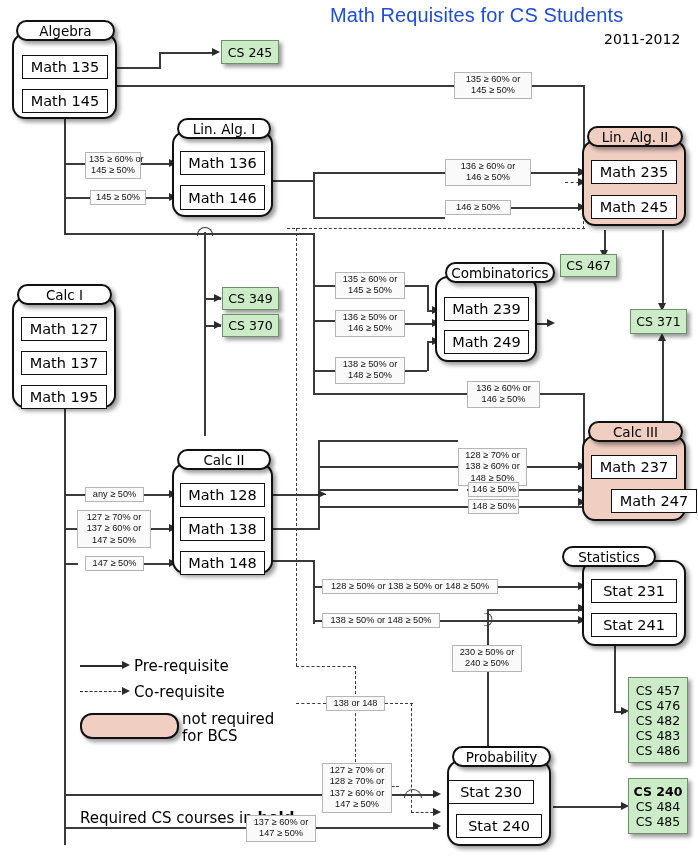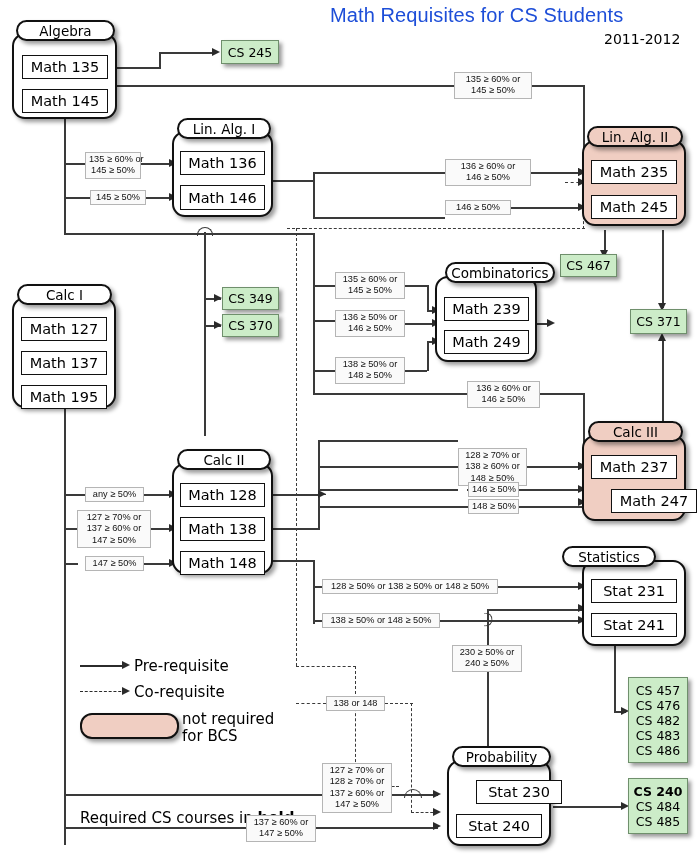--- a/index.html
+++ b/index.html
@@ -261,21 +261,21 @@
   <div class="node" style="left:180px;top:517px;width:85px;height:24px;">Math 138</div>
   <div class="node" style="left:180px;top:551px;width:85px;height:24px;">Math 148</div>
 
   <div class="grouphdr" style="left:562px;top:546px;width:94px;height:21px;">Statistics</div>
   <div class="group" style="left:582px;top:560px;width:104px;height:86px;"></div>
   <div class="node" style="left:591px;top:579px;width:86px;height:24px;">Stat 231</div>
   <div class="node" style="left:591px;top:613px;width:86px;height:24px;">Stat 241</div>
 
   <div class="grouphdr" style="left:452px;top:746px;width:99px;height:21px;">Probability</div>
   <div class="group" style="left:447px;top:760px;width:104px;height:86px;"></div>
-  <div class="node" style="left:476px;top:780px;width:86px;height:24px;">Stat 230</div>
+  <div class="node" style="left:448px;top:780px;width:86px;height:24px;">Stat 230</div>
   <div class="node" style="left:456px;top:814px;width:86px;height:24px;">Stat 240</div>
 
   <div class="cs" style="left:221px;top:40px;width:58px;height:24px;">
       <span>CS 245</span>
     </div>
   <div class="cs" style="left:222px;top:287px;width:57px;height:23px;">
       <span>CS 349</span>
     </div>
   <div class="cs" style="left:222px;top:314px;width:57px;height:23px;">
       <span>CS 370</span>

